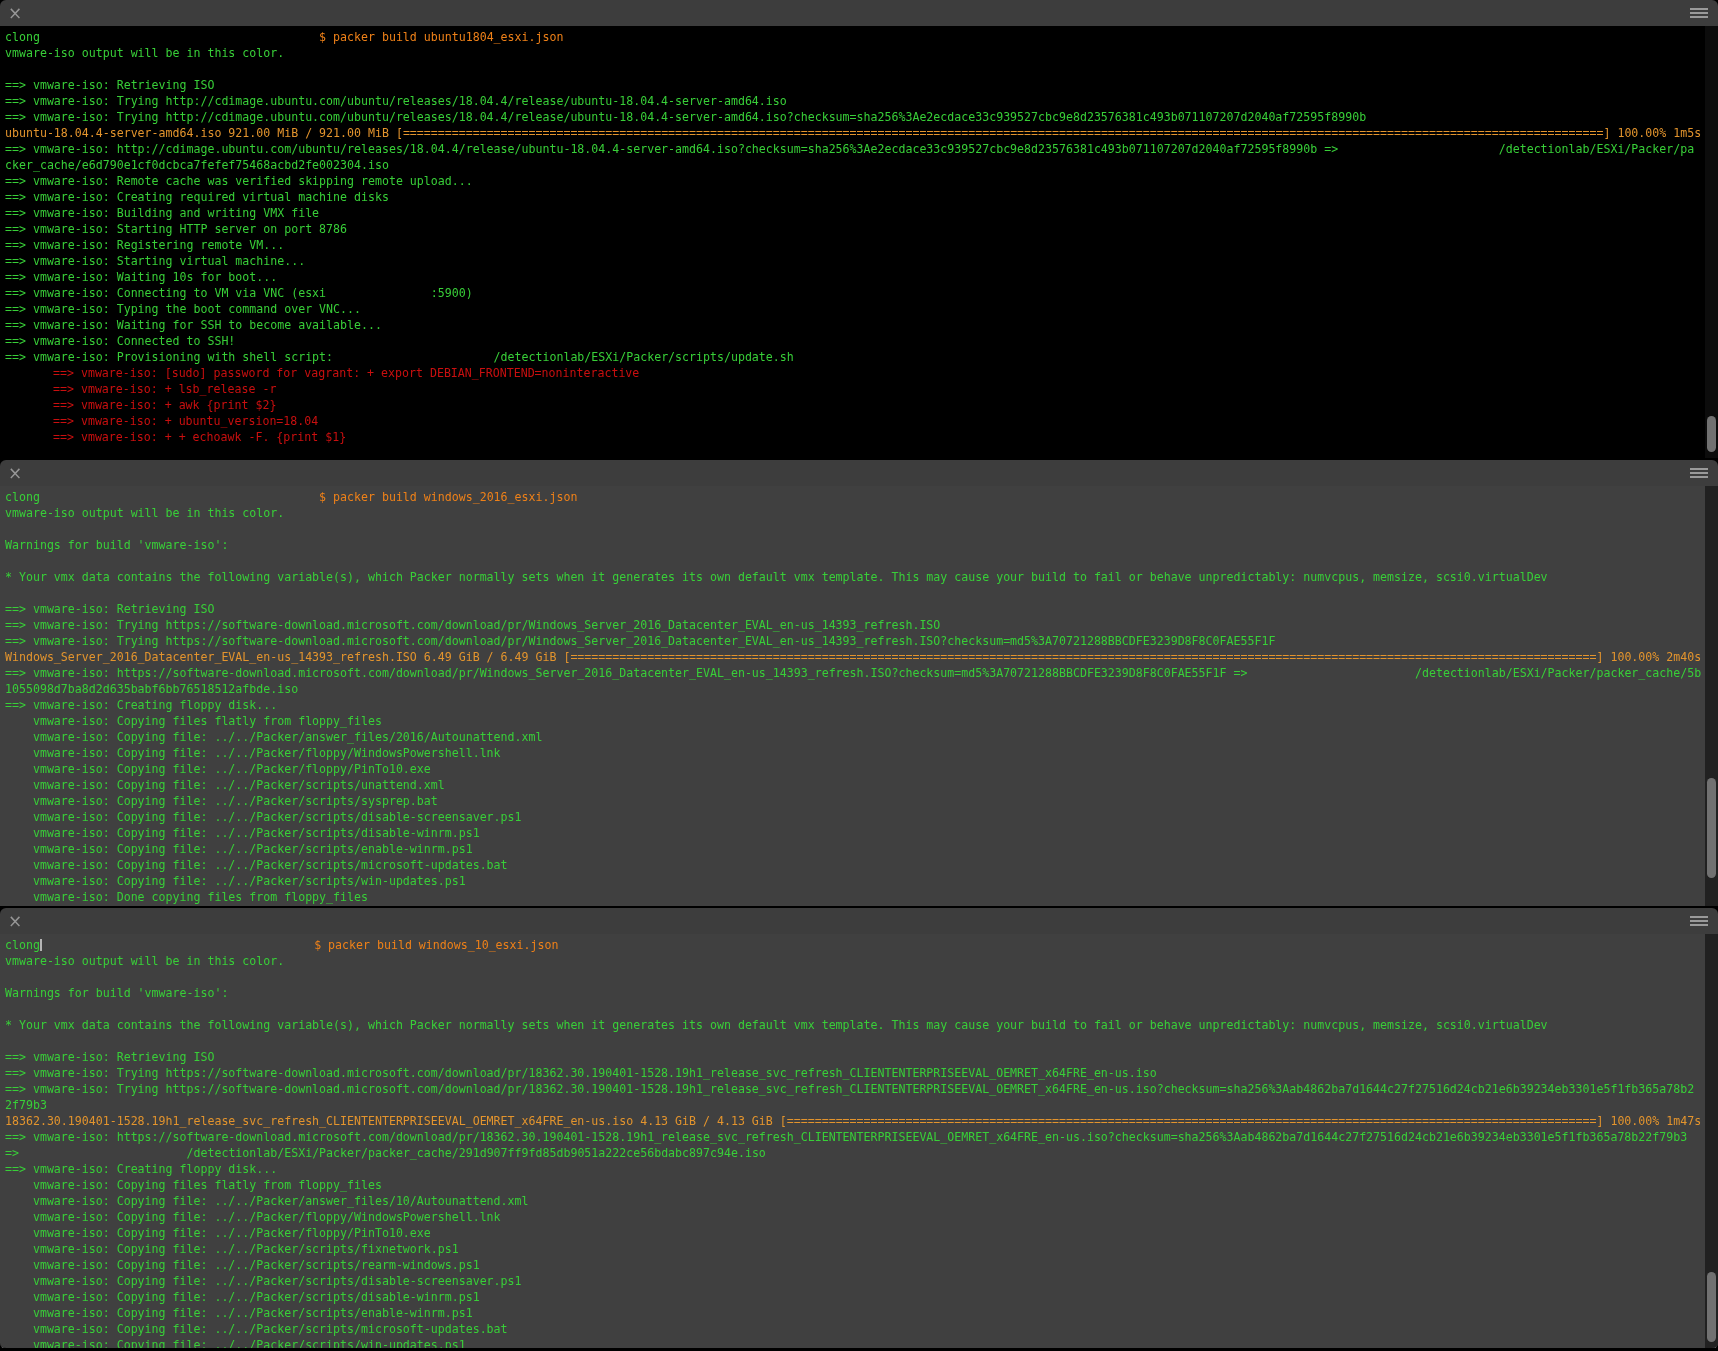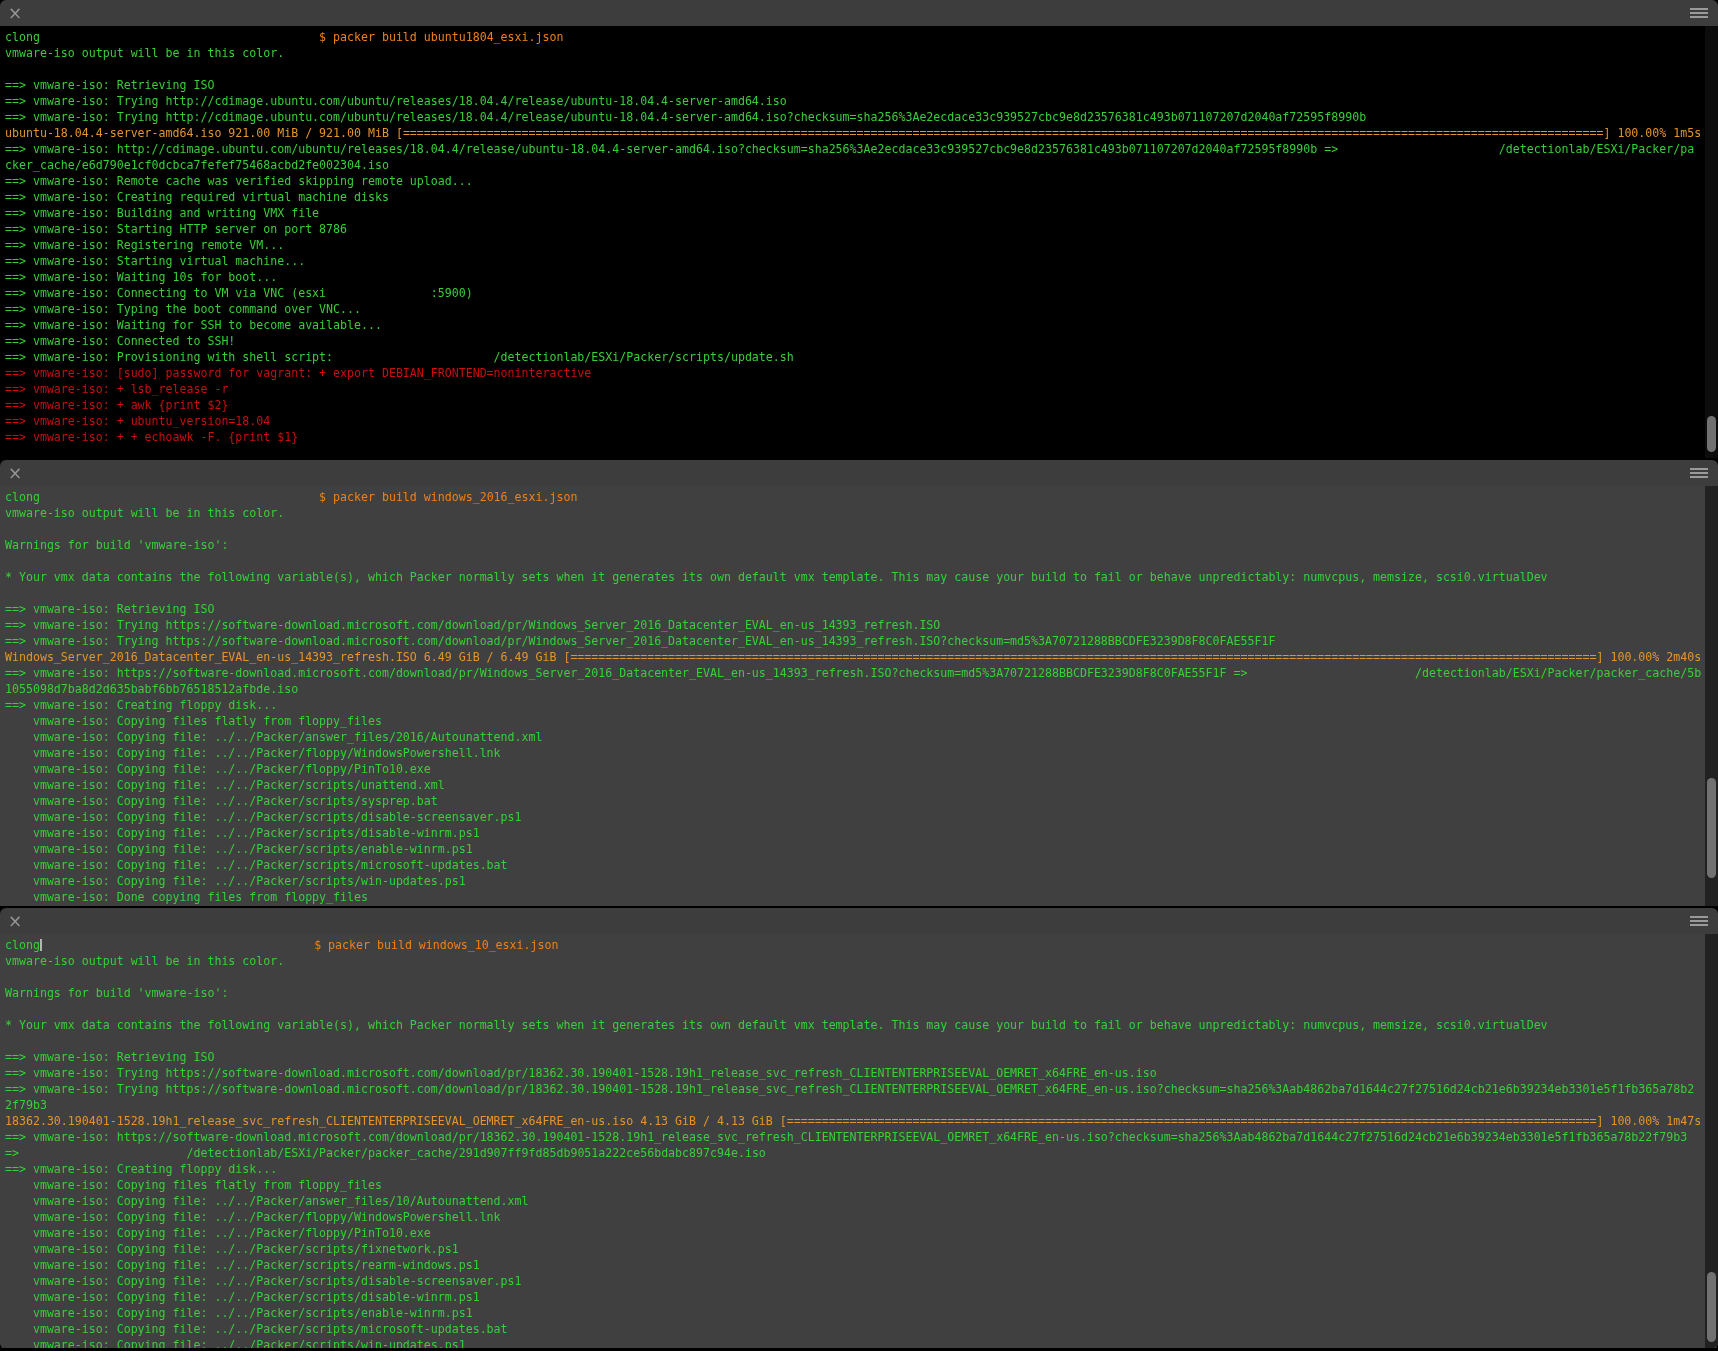--- a/index.html
+++ b/index.html
@@ -27,21 +27,21 @@
     position:absolute;top:26px;left:0;right:0;bottom:0;
     padding:3px 0 0 5px;box-sizing:border-box;
     font-size:11.6px;line-height:16px;white-space:pre;overflow:hidden;
   }
   #w1 .content{background:#000;}
   #w2 .content,#w3 .content{background:#404040;}
   .line{height:16px;}
   .g{color:var(--green,#38cf38);}
   .o{color:var(--orange,#e3942d);}
   .c{color:var(--cmd,#ef8118);}
-  .r{color:var(--red,#c90f0f);}
+  .r{color:var(--red,#c90f0f);margin-left:48px;}
   .cursor{display:inline-block;width:2px;height:12px;background:#b4b4b4;vertical-align:-2px;}
   .scrollbar{position:absolute;top:26px;bottom:0;right:0;width:13px;}
   #w1 .scrollbar{background:#0c0c0c;}
   #w2 .scrollbar,#w3 .scrollbar{background:#212121;}
   .thumb{position:absolute;left:2px;width:9px;border-radius:5px;background:#717171;}
   #w1 .thumb{bottom:6px;height:36px;}
   #w2 .thumb{bottom:28px;height:100px;}
   #w3 .thumb{bottom:6px;height:70px;}
   .bottom-strip{position:absolute;left:0;top:1348px;width:1718px;height:3px;background:#000;}
 </style>

